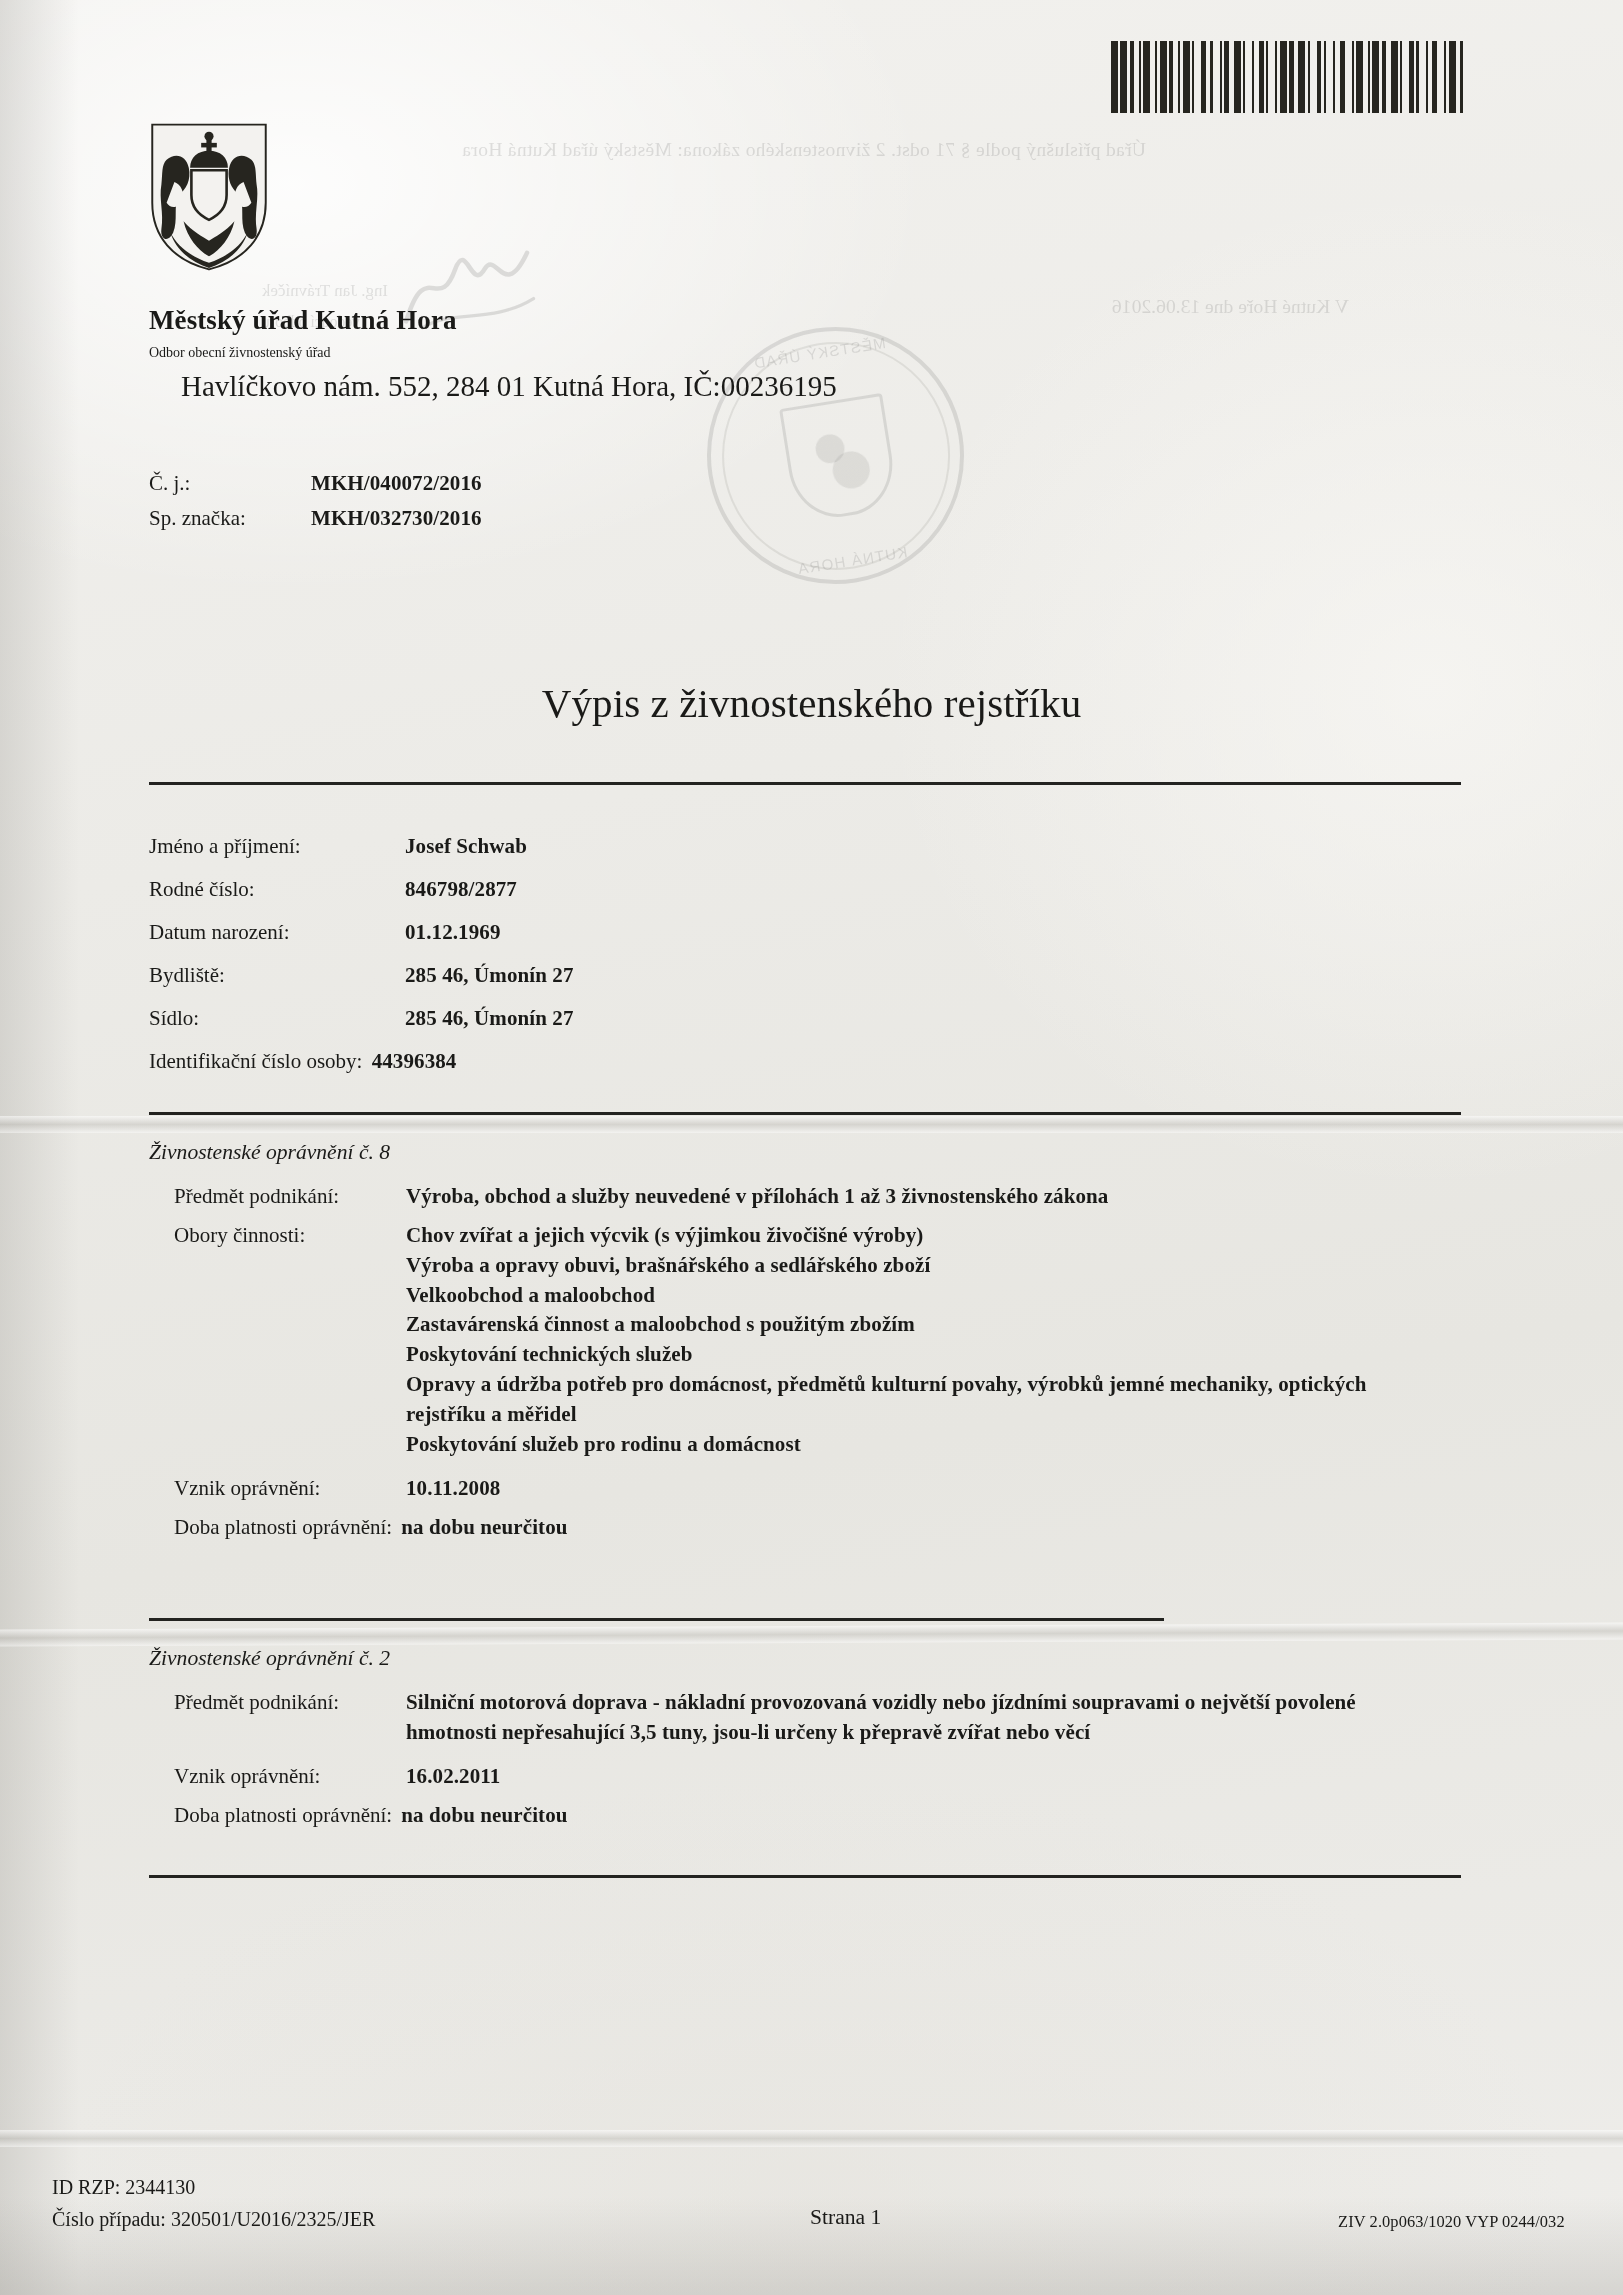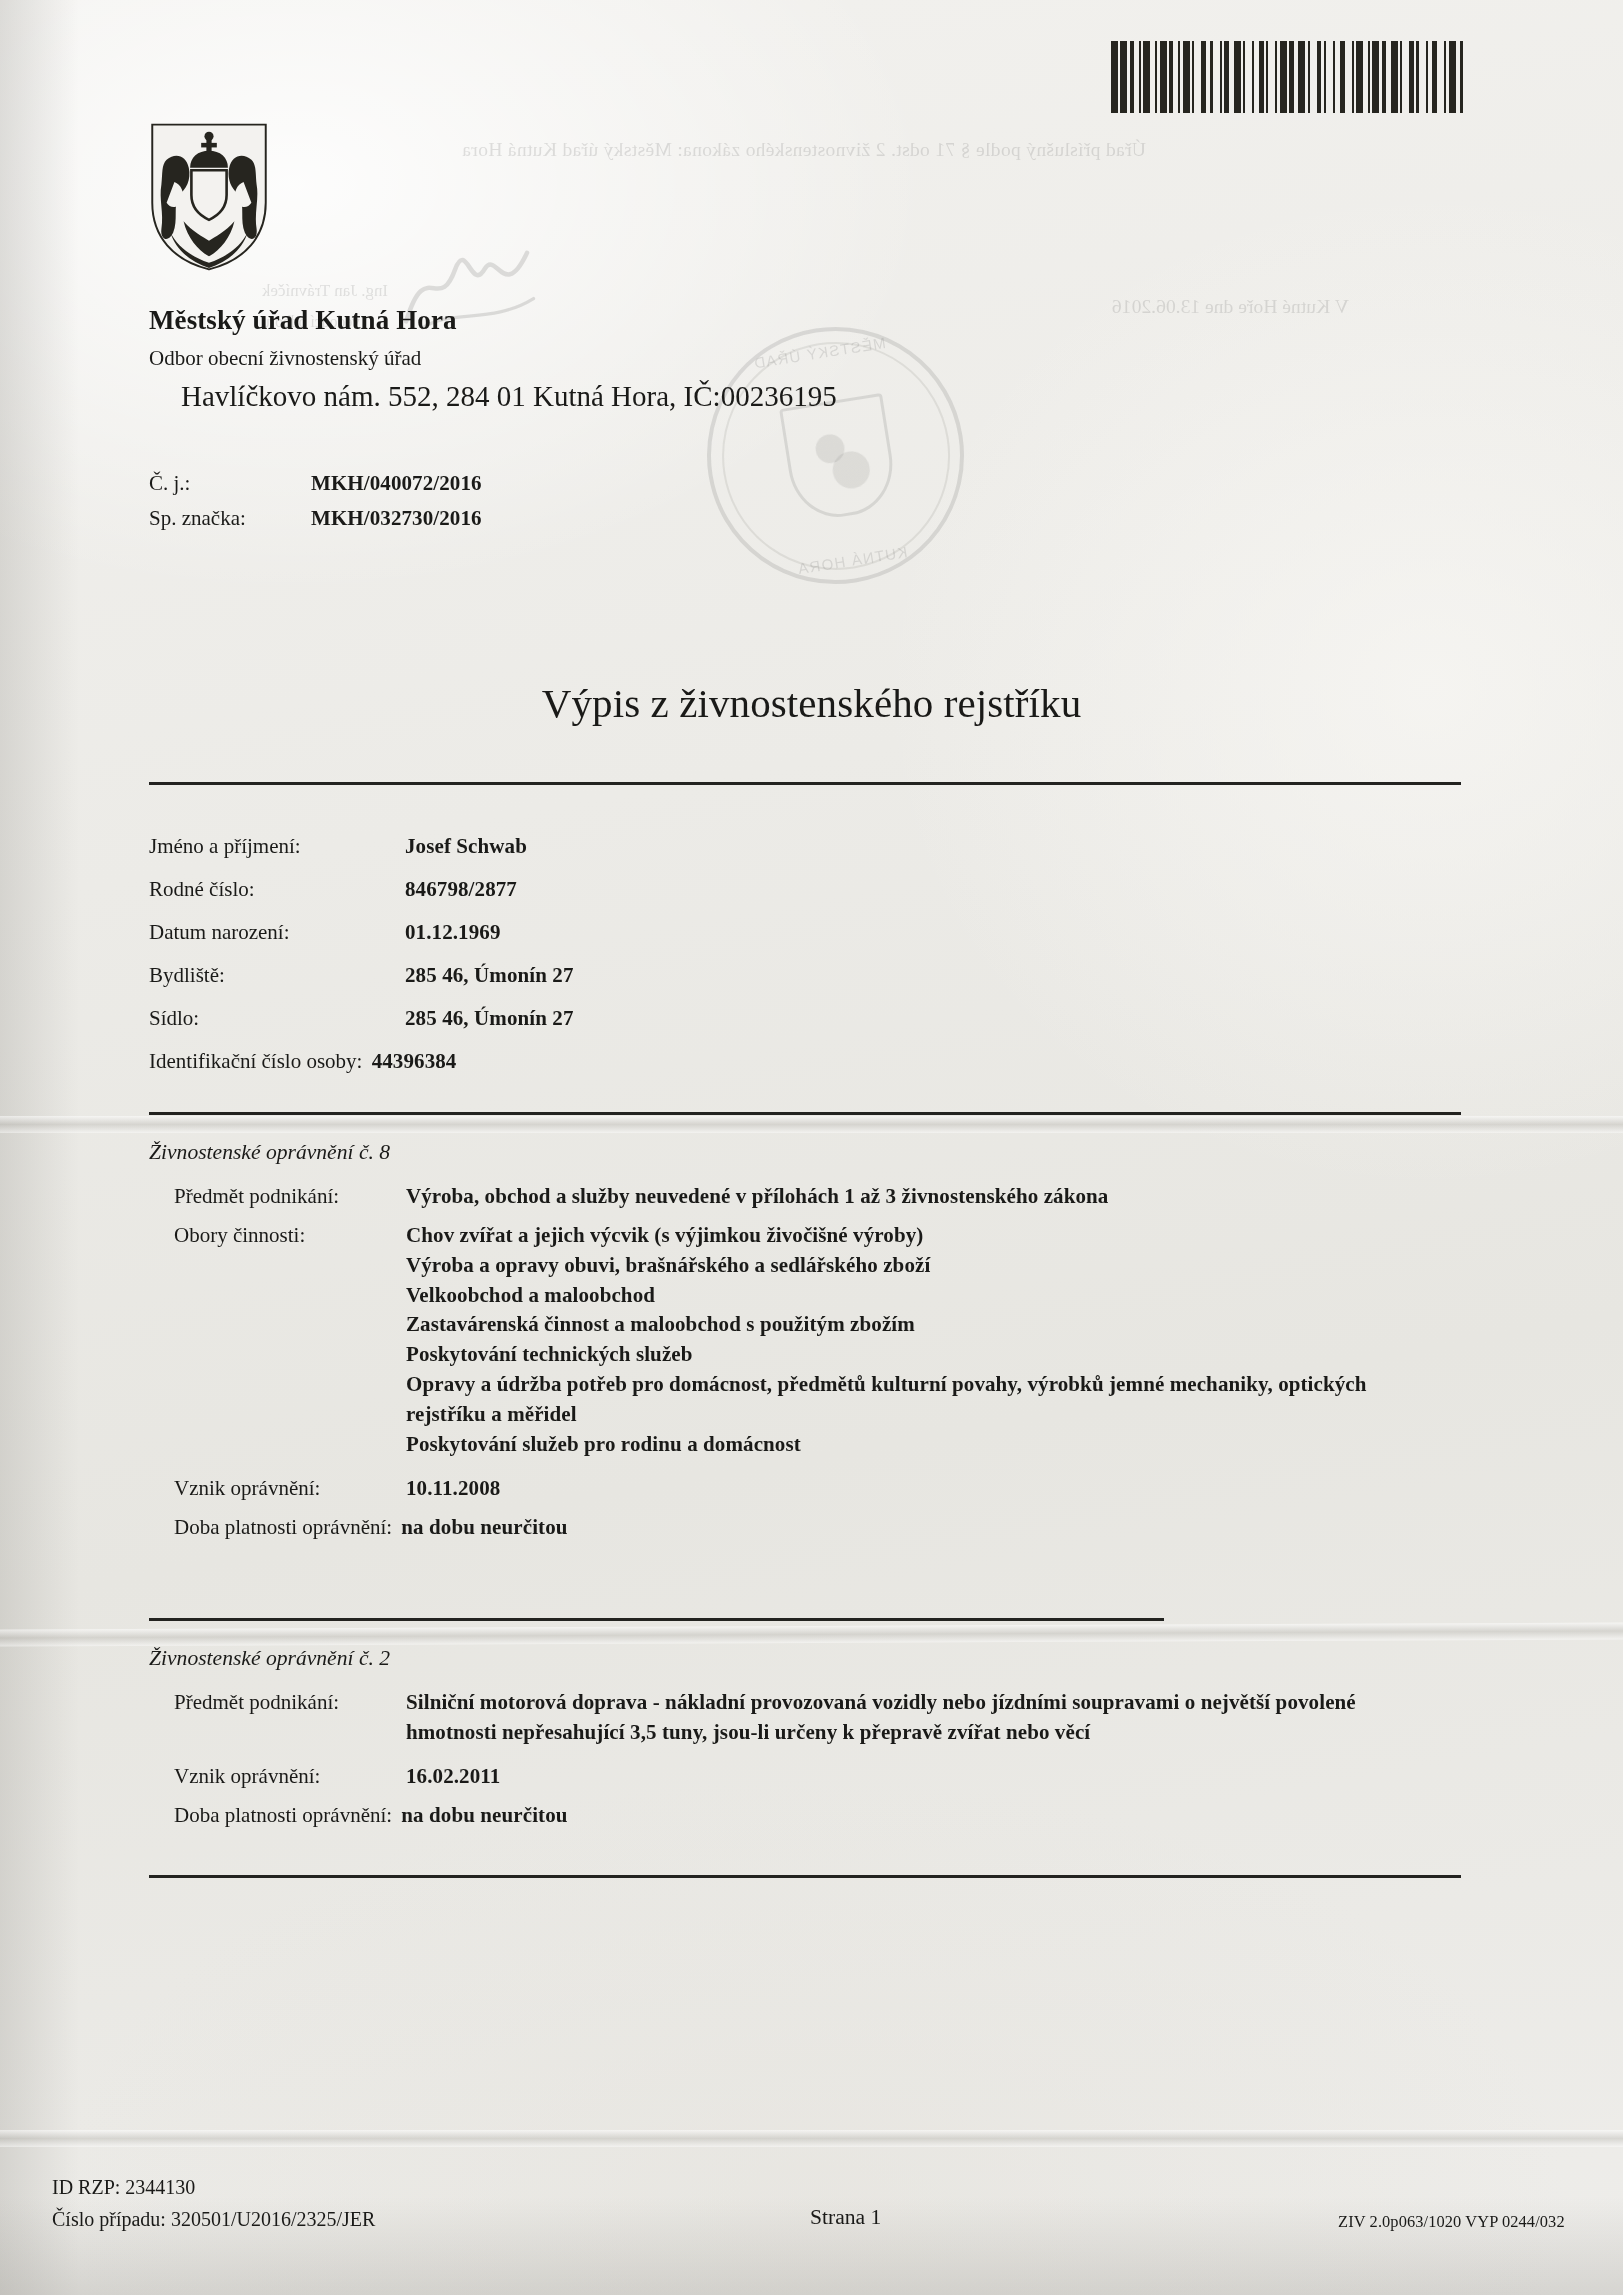--- a/index.html
+++ b/index.html
@@ -140,21 +140,21 @@
     width: 124px; height: 150px;
   }
 
   
   .org-block {
     position: absolute;
     left: 149px; top: 300px;
     line-height: 1.55;
   }
   .org-name { font-size: 27px; font-weight: bold; letter-spacing: 0.1px; }
-  .org-dept { font-size: 21px; }
+  .org-dept { font-size: 14px; }
   .org-addr { font-size: 29px; margin-left: 32px; }
 
   .refs {
     position: absolute;
     left: 149px; top: 466px;
     font-size: 21px;
     line-height: 1.66;
   }
   .refs-row { display: flex; }
   .refs-label { width: 162px; }

